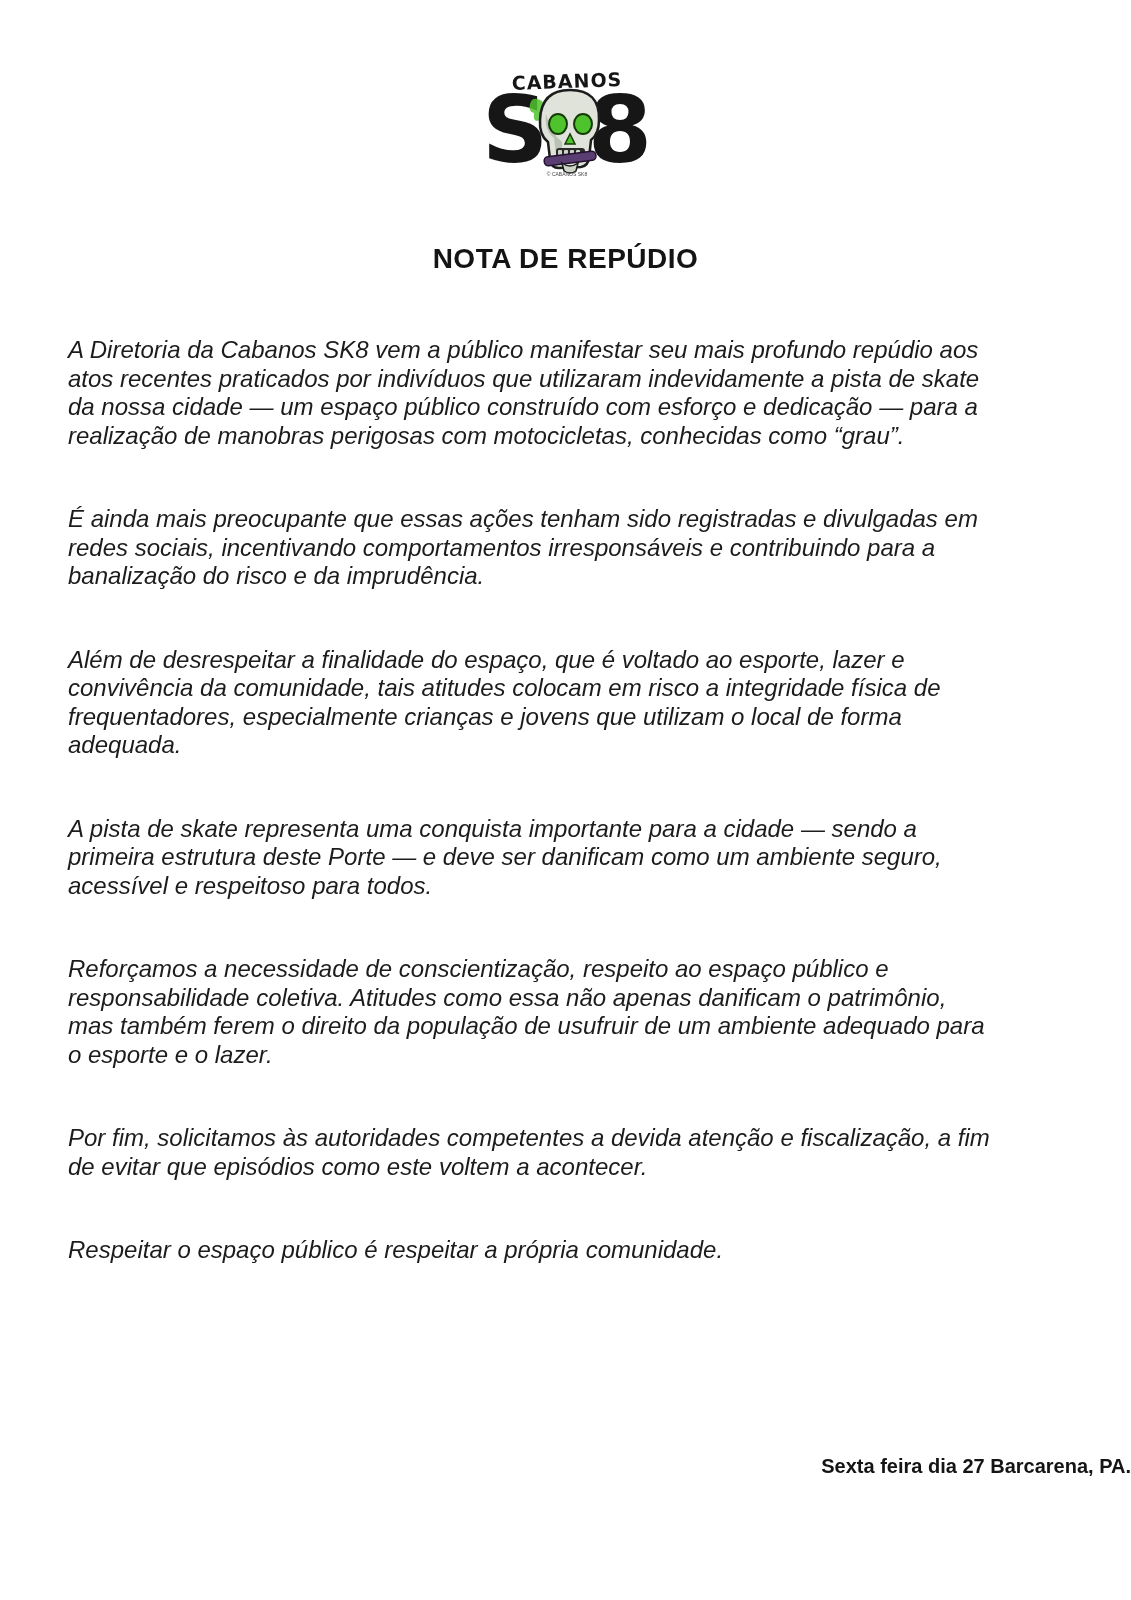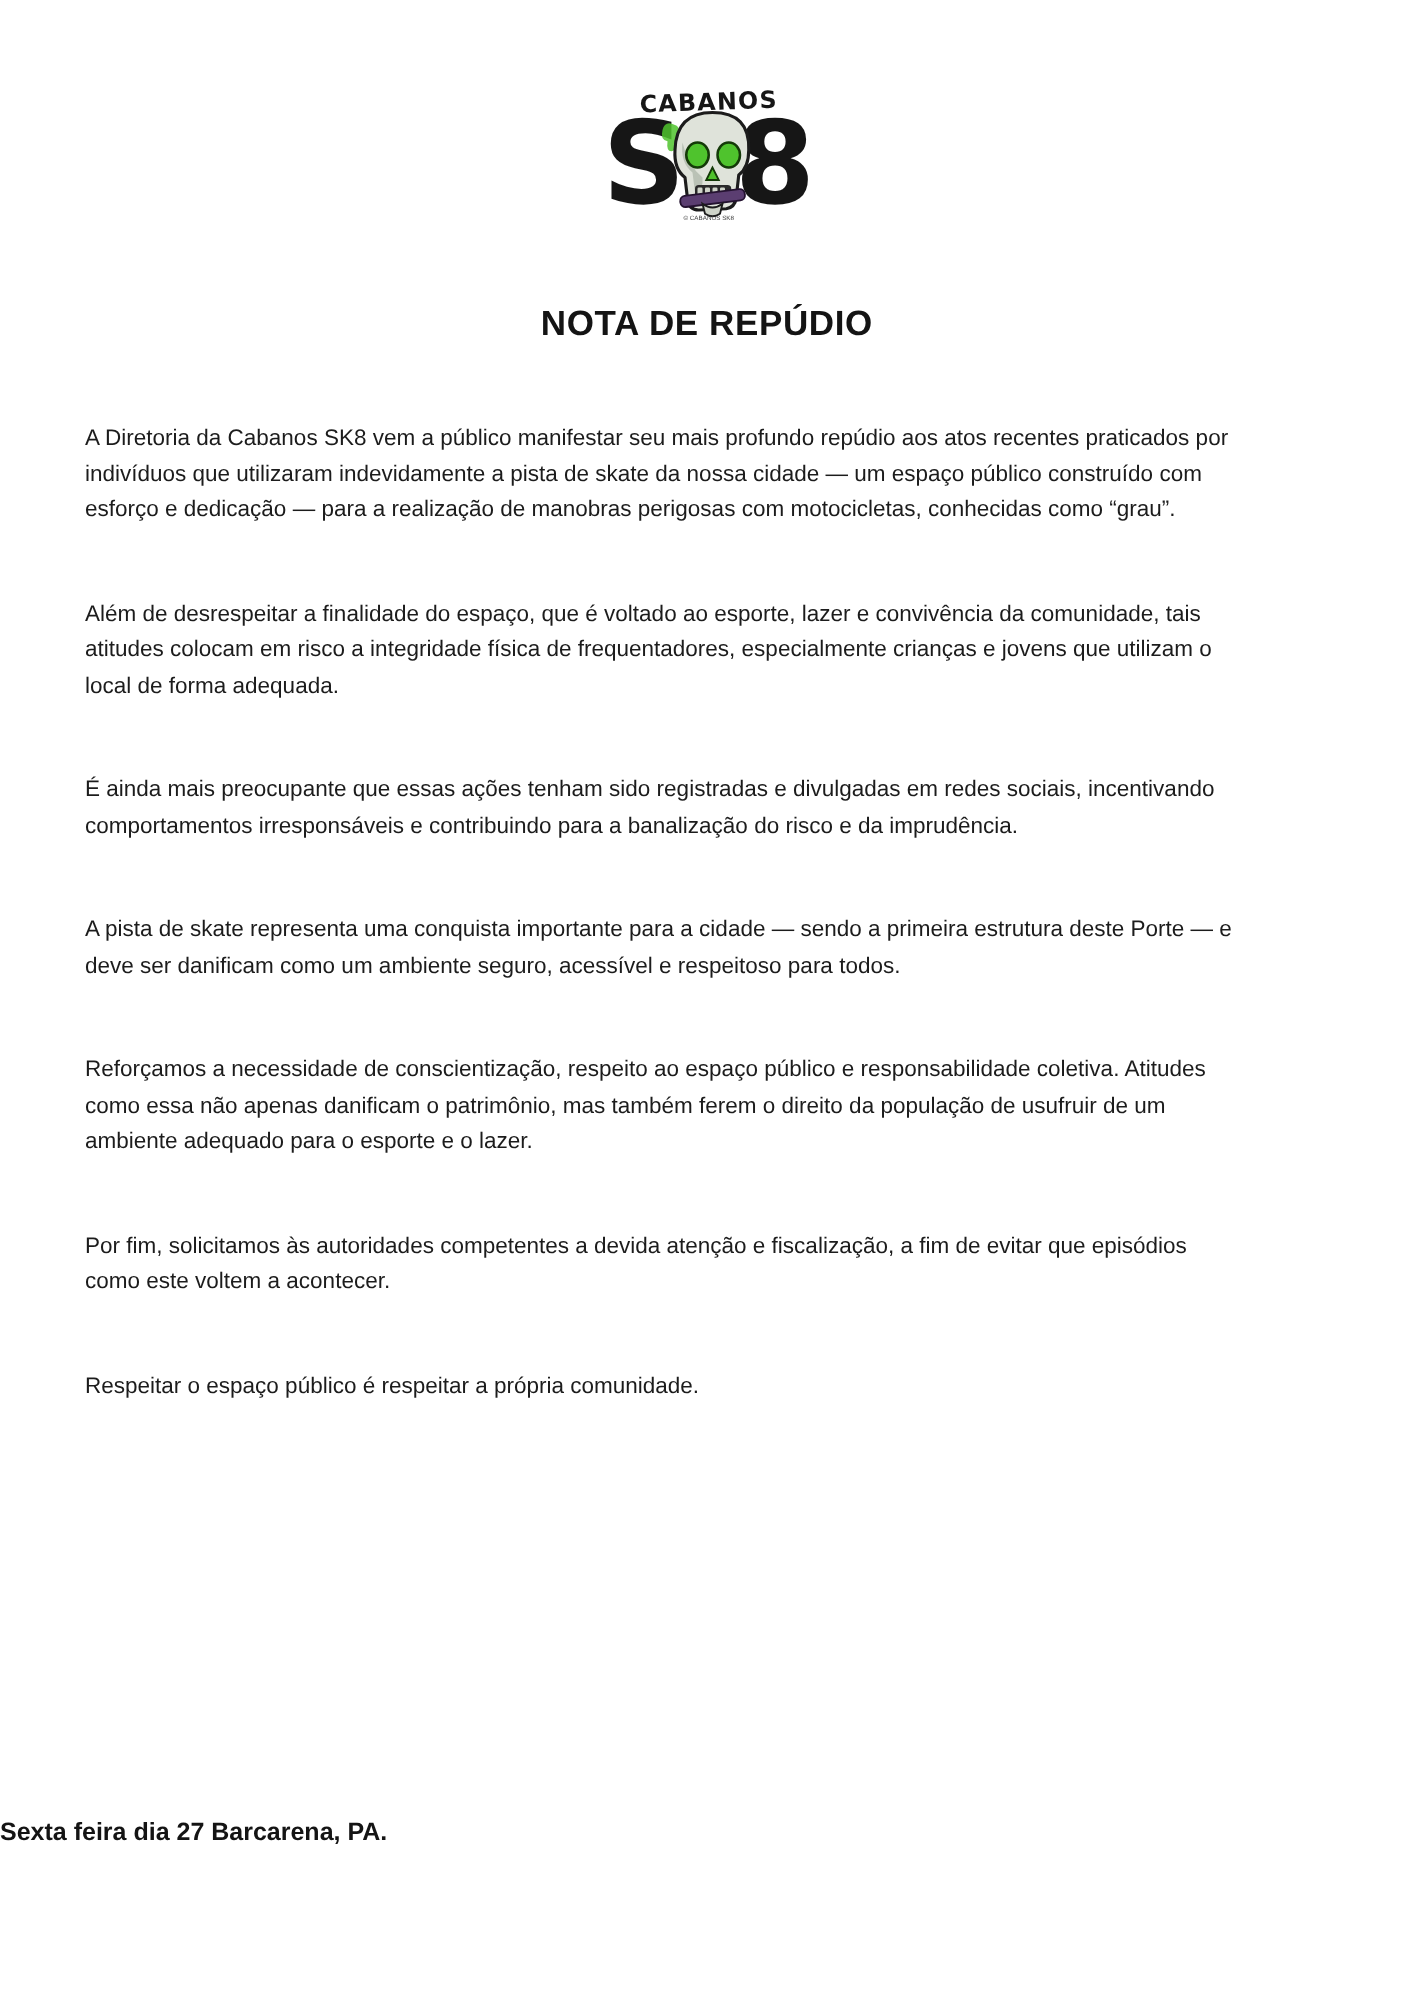--- a/index.html
+++ b/index.html
@@ -34,34 +34,35 @@
     font-weight: bold;
     letter-spacing: 0.5px;
     color: #141414;
     margin: 0;
   }
   .doc-body {
     position: absolute;
     top: 336px;
     left: 68px;
     width: 930px;
-    font-size: 18px;
+    font-size: 24px;
     line-height: 28.5px;
     color: #1c1c1c;
+    font-style: italic;
   }
   .doc-body p {
     margin: 0 0 55px 0;
     text-align: left;
   }
   .doc-footer {
     position: absolute;
     top: 1450px;
     left: 0;
     width: 100%;
-    text-align: left;
+    text-align: right;
     font-weight: bold;
     font-size: 20px;
     line-height: 33px;
     color: #141414;
   }
   .graffiti-letter {
     font-family: "DejaVu Sans", sans-serif;
     font-weight: bold;
   }
 </style>
@@ -106,22 +107,22 @@
       </g>
 
       <text x="97" y="114" text-anchor="middle" font-size="5" fill="#444" font-family="Liberation Sans, sans-serif">© CABANOS SK8</text>
     </svg>
   </div>
 
   <h1 class="doc-title">NOTA DE REPÚDIO</h1>
 
   <div class="doc-body">
     <p>A Diretoria da Cabanos SK8 vem a público manifestar seu mais profundo repúdio aos atos recentes praticados por indivíduos que utilizaram indevidamente a pista de skate da nossa cidade — um espaço público construído com esforço e dedicação — para a realização de manobras perigosas com motocicletas, conhecidas como “grau”.</p>
+    <p>É ainda mais preocupante que essas ações tenham sido registradas e divulgadas em redes sociais, incentivando comportamentos irresponsáveis e contribuindo para a banalização do risco e da imprudência.</p>
     <p>Além de desrespeitar a finalidade do espaço, que é voltado ao esporte, lazer e convivência da comunidade, tais atitudes colocam em risco a integridade física de frequentadores, especialmente crianças e jovens que utilizam o local de forma adequada.</p>
-    <p>É ainda mais preocupante que essas ações tenham sido registradas e divulgadas em redes sociais, incentivando comportamentos irresponsáveis e contribuindo para a banalização do risco e da imprudência.</p>
     <p>A pista de skate representa uma conquista importante para a cidade — sendo a primeira estrutura deste Porte — e deve ser danificam como um ambiente seguro, acessível e respeitoso para todos.</p>
     <p>Reforçamos a necessidade de conscientização, respeito ao espaço público e responsabilidade coletiva. Atitudes como essa não apenas danificam o patrimônio, mas também ferem o direito da população de usufruir de um ambiente adequado para o esporte e o lazer.</p>
     <p>Por fim, solicitamos às autoridades competentes a devida atenção e fiscalização, a fim de evitar que episódios como este voltem a acontecer.</p>
     <p>Respeitar o espaço público é respeitar a própria comunidade.</p>
   </div>
 
   <div class="doc-footer">
     <div>Sexta feira dia 27 Barcarena, PA.</div>
   </div>
 

